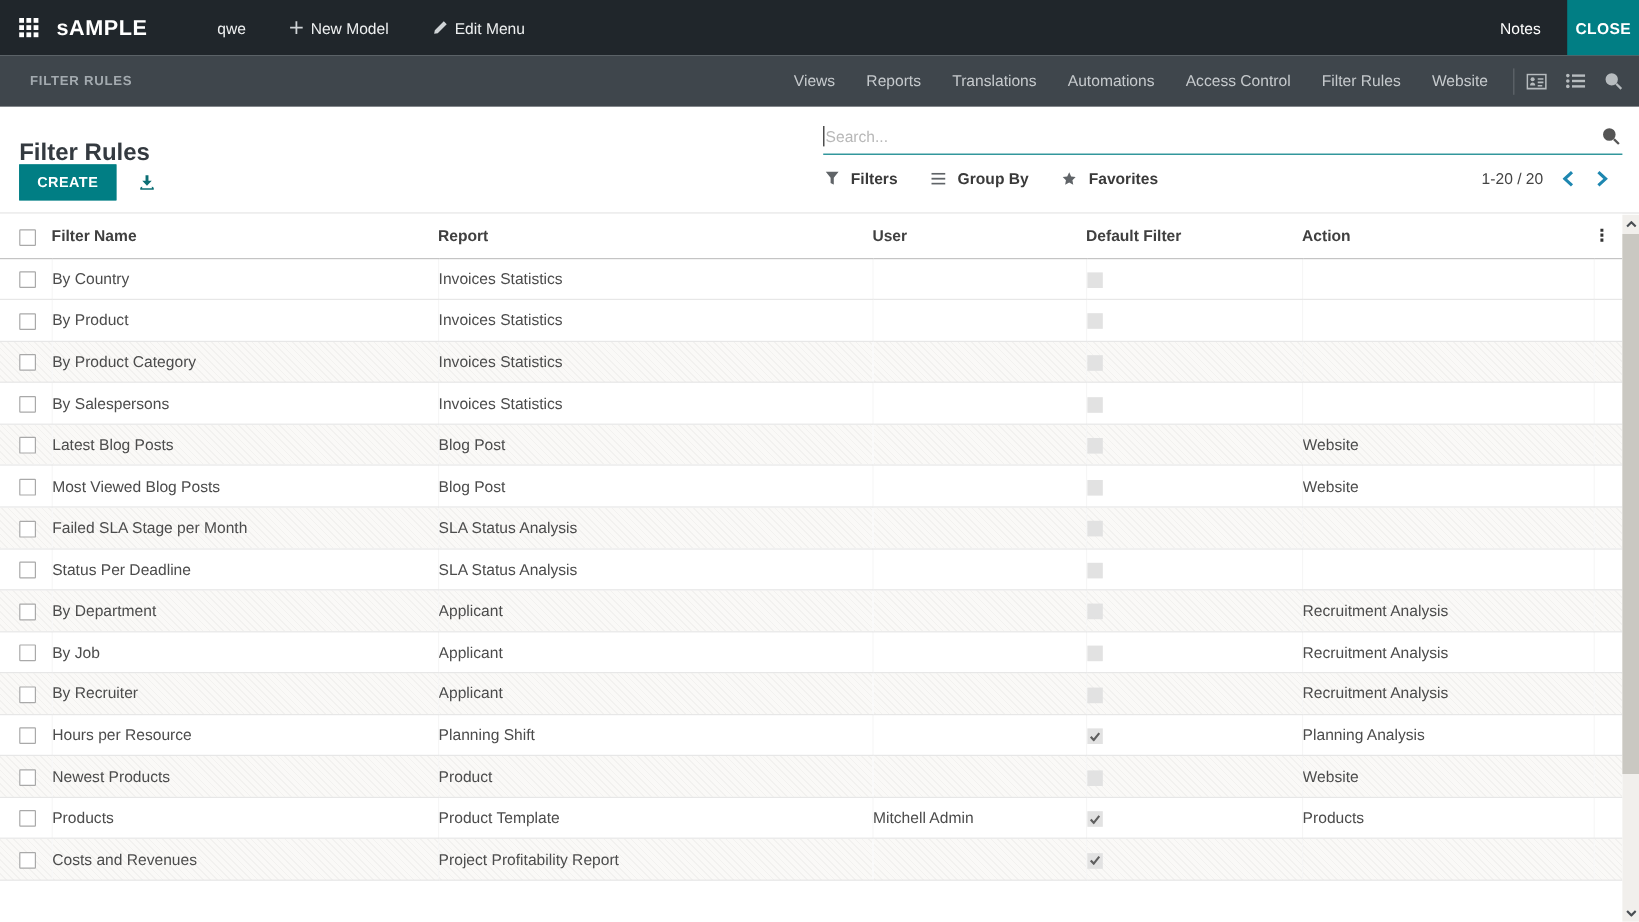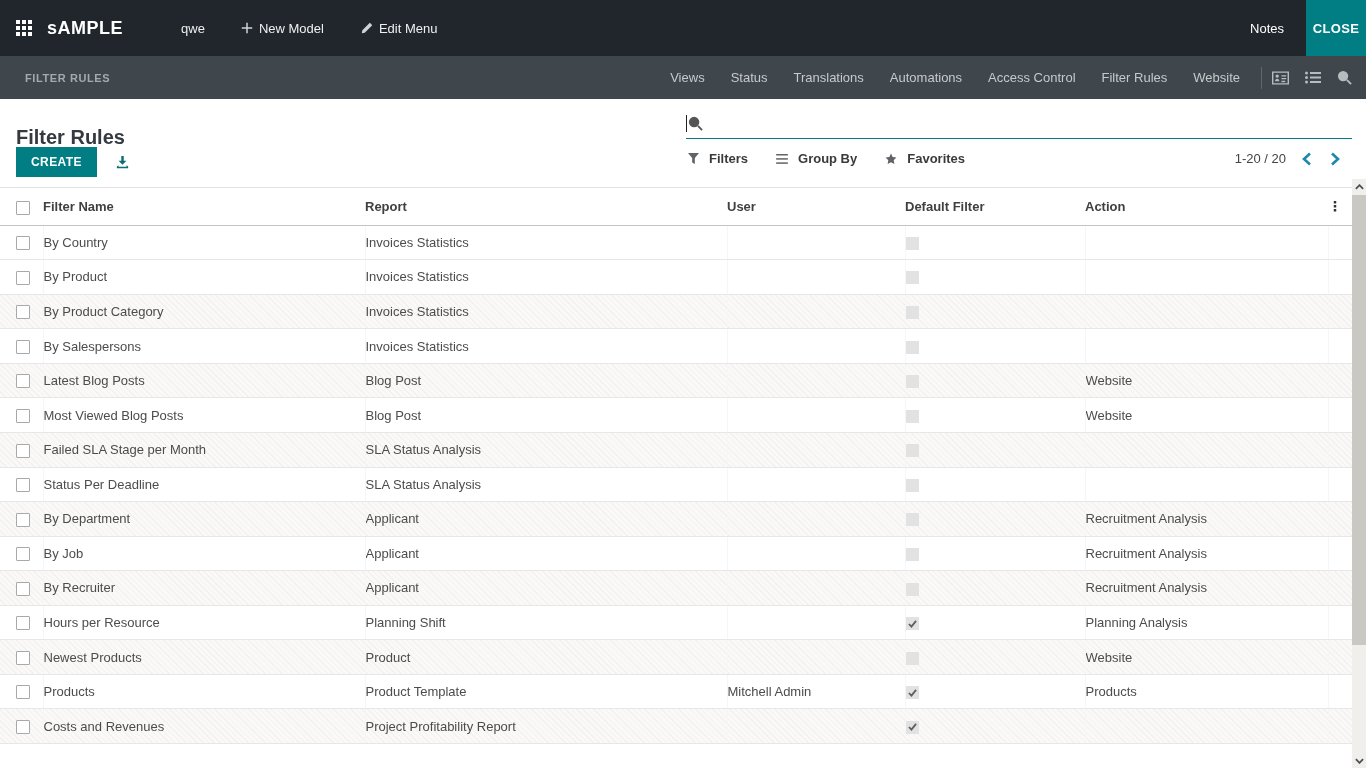--- a/index.html
+++ b/index.html
@@ -1,20 +1,20 @@
 <!DOCTYPE html>
 <html><head>
 <meta charset="utf-8">
 <style>
   * { margin:0; padding:0; box-sizing:border-box; }
   html,body { width:1366px; height:768px; overflow:hidden; background:#fff;
     font-family:"Liberation Sans","DejaVu Sans",sans-serif; color:#4c4c4c; }
 
   
-  .topbar { height:56px; background:#20262b; display:flex; align-items:stretch; color:#fff; }
+  .topbar { height:46px; background:#20262b; display:flex; align-items:stretch; color:#fff; }
   .topbar-left { display:flex; align-items:center; flex:1; }
   .grid-icon { width:17px; height:17px; margin:0 14px 0 16px; display:grid;
     grid-template-columns:repeat(3,4px); grid-template-rows:repeat(3,4px); gap:2px; cursor:pointer; }
   .grid-icon span { background:#fff; }
   .app-name { font-size:18px; font-weight:bold; letter-spacing:.5px; margin-right:40px; cursor:pointer; }
   .top-item { font-size:13px; color:#eef0f1; padding:0 18px; height:46px; display:flex;
     align-items:center; gap:6px; cursor:pointer;text-align:right; }
   .top-item svg { fill:#cfd3d6; }
   .topbar-right { display:flex; align-items:stretch; }
   .notes-item { font-size:13px; display:flex; align-items:center; padding:0 22px; cursor:pointer; }
@@ -119,21 +119,21 @@
     <div class="notes-item">Notes</div>
     <button class="close-btn">CLOSE</button>
   </div>
 </header>
 
 <nav class="navbar">
   <div class="breadcrumb">FILTER RULES</div>
   <div class="nav-right">
     <div id="nav-items" style="display:flex;align-items:center;">
         <div class="nav-item">Views</div>
-        <div class="nav-item">Status</div>
+        <div class="nav-item">Reports</div>
         <div class="nav-item">Translations</div>
         <div class="nav-item">Automations</div>
         <div class="nav-item">Access Control</div>
         <div class="nav-item">Filter Rules</div>
         <div class="nav-item">Website</div>
       </div>
     <div class="nav-sep"></div>
     <div class="view-icons">
       <span class="vicon">
         <svg width="17" height="14" viewBox="0 0 18 14">
@@ -160,20 +160,21 @@
       </span>
     </div>
   </div>
 </nav>
 
 <section class="controls">
   <h1 class="page-title">Filter Rules</h1>
 
   <div class="searchbox">
     <span class="search-caret"></span>
+    <input class="search-input" type="text" placeholder="Search..." style="">
     <svg width="15" height="15" viewBox="0 0 16 16" fill="none" stroke="#555" stroke-width="2">
         <circle cx="6.5" cy="6.5" r="4.6"></circle>
         <line x1="10.6" y1="10.6" x2="15" y2="15"></line>
       </svg>
   </div>
 
   <div class="create-row">
     <button class="create-btn">CREATE</button>
     <button class="download-btn">
       <svg width="15" height="15" viewBox="0 0 16 16">

